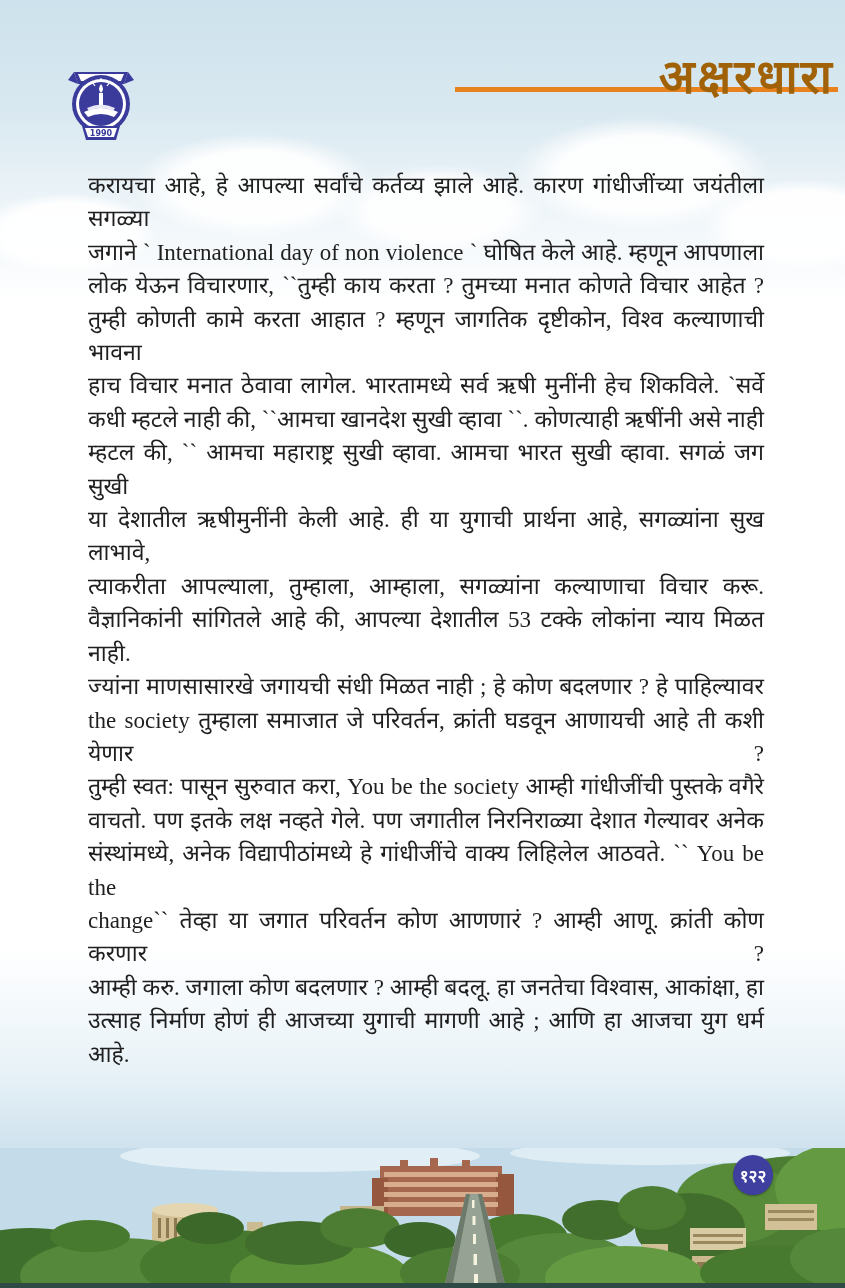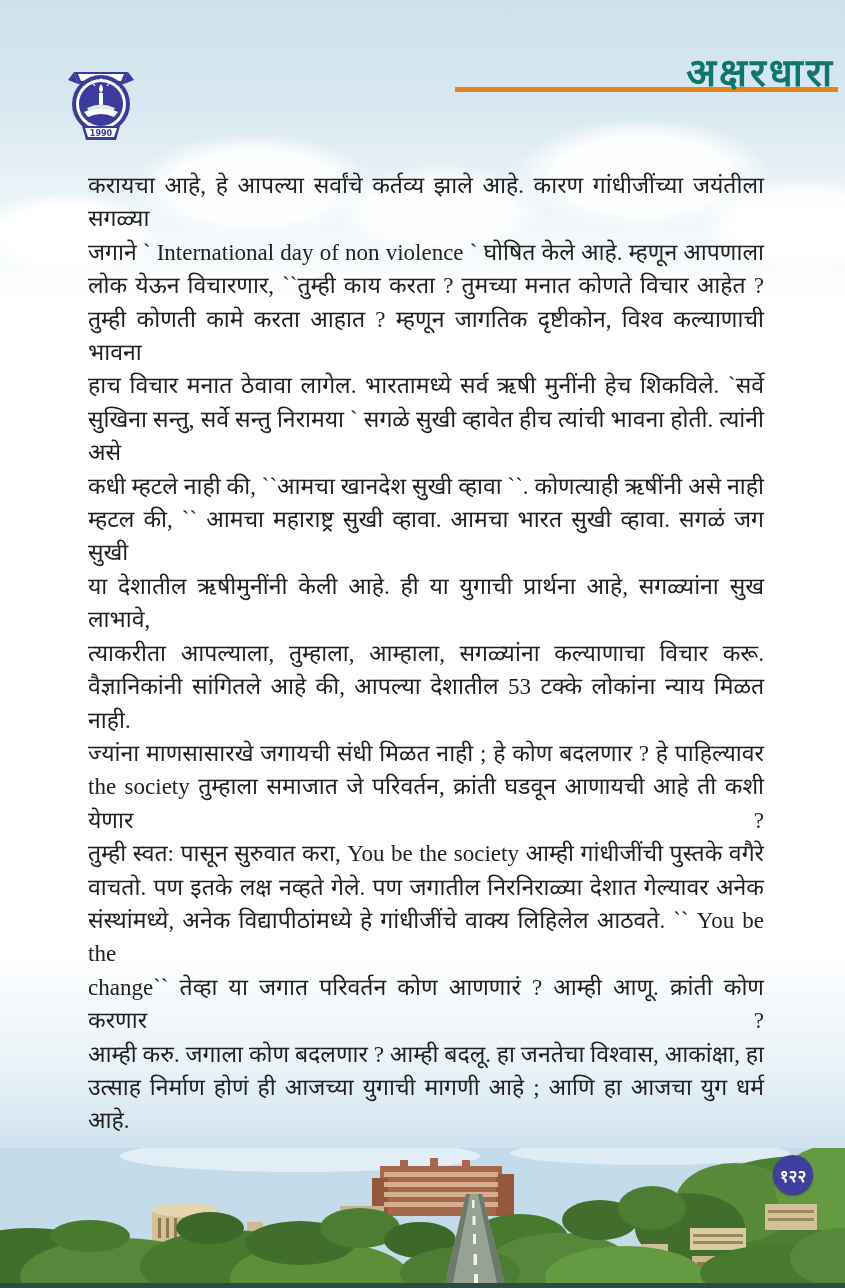--- a/index.html
+++ b/index.html
@@ -23,42 +23,41 @@
     position:absolute;left:0;top:950px;width:845px;height:198px;
     background:linear-gradient(180deg,rgba(214,232,242,0) 0%,rgba(214,232,242,.55) 60%,#cfe2ee 100%);
   }
   
   .masthead-rule{
     position:absolute;top:87px;left:455px;right:7px;height:5px;
     z-index:1;
   }
   .masthead-title{
     position:absolute;top:52px;right:10px;z-index:2;
-    font-size:39px;font-weight:bold;color:#0f766e;
+    font-size:47px;font-weight:bold;color:#a16207;
     letter-spacing:3px;line-height:1.1;
     font-family:"Liberation Serif","DejaVu Serif",serif;
   }
   .logo{position:absolute;left:54px;top:60px;width:94px;height:92px;}
   
   .body-text{
     position:absolute;left:88px;top:169px;width:676px;z-index:2;
     color:#1f1f1f;
   }
   .line{
     font-size:23px;line-height:33.4px;white-space:normal;
     text-align:justify;text-align-last:justify;
   }
   
   .page-badge{
     position:absolute;left:733px;top:1155px;width:40px;height:40px;z-index:5;
     border-radius:50%;display:flex;align-items:center;justify-content:center;
     color:#ffffff;font-size:17px;font-weight:bold;
     box-shadow:0 1px 2px rgba(0,0,0,.35);
     font-family:"DejaVu Sans","Liberation Sans",sans-serif;
-    margin-left:40px;
   }
   .photo{position:absolute;left:0;bottom:0;width:845px;height:140px;z-index:3;}
 </style>
 </head>
 <body>
 
 <div class="page">
 
   <div class="sky-top"></div>
   <div class="sky-bottom"></div>
@@ -103,21 +102,20 @@
       <div class="line">करायचा आहे,  हे आपल्या सर्वांचे कर्तव्य झाले आहे. कारण गांधीजींच्या जयंतीला सगळ्या</div>
 
       <div class="line">जगाने ` International day of non violence ` घोषित केले आहे.  म्हणून आपणाला</div>
 
       <div class="line">लोक येऊन विचारणार,  ``तुम्ही काय करता ?  तुमच्या मनात कोणते विचार आहेत ?</div>
 
       <div class="line">तुम्ही कोणती कामे करता आहात ?  म्हणून जागतिक दृष्टीकोन,  विश्व कल्याणाची भावना</div>
 
       <div class="line">हाच विचार मनात ठेवावा लागेल.    भारतामध्ये सर्व ऋषी मुनींनी हेच शिकविले. `सर्वे</div>
 
-      <div class="line">सुखिना सन्तु, सर्वे सन्तु निरामया ` सगळे सुखी व्हावेत हीच त्यांची भावना होती.  त्यांनी असे</div>
 
       <div class="line">कधी म्हटले नाही की,  ``आमचा खानदेश सुखी व्हावा ``. कोणत्याही ऋषींनी असे नाही</div>
 
       <div class="line">म्हटल की, `` आमचा महाराष्ट्र सुखी व्हावा. आमचा भारत सुखी व्हावा.  सगळं जग सुखी</div>
 
 
       <div class="line">या देशातील ऋषीमुनींनी केली आहे.  ही या युगाची प्रार्थना आहे, सगळ्यांना सुख लाभावे,</div>
 
       <div class="line">त्याकरीता आपल्याला,  तुम्हाला,  आम्हाला,  सगळ्यांना कल्याणाचा विचार करू.</div>
 

